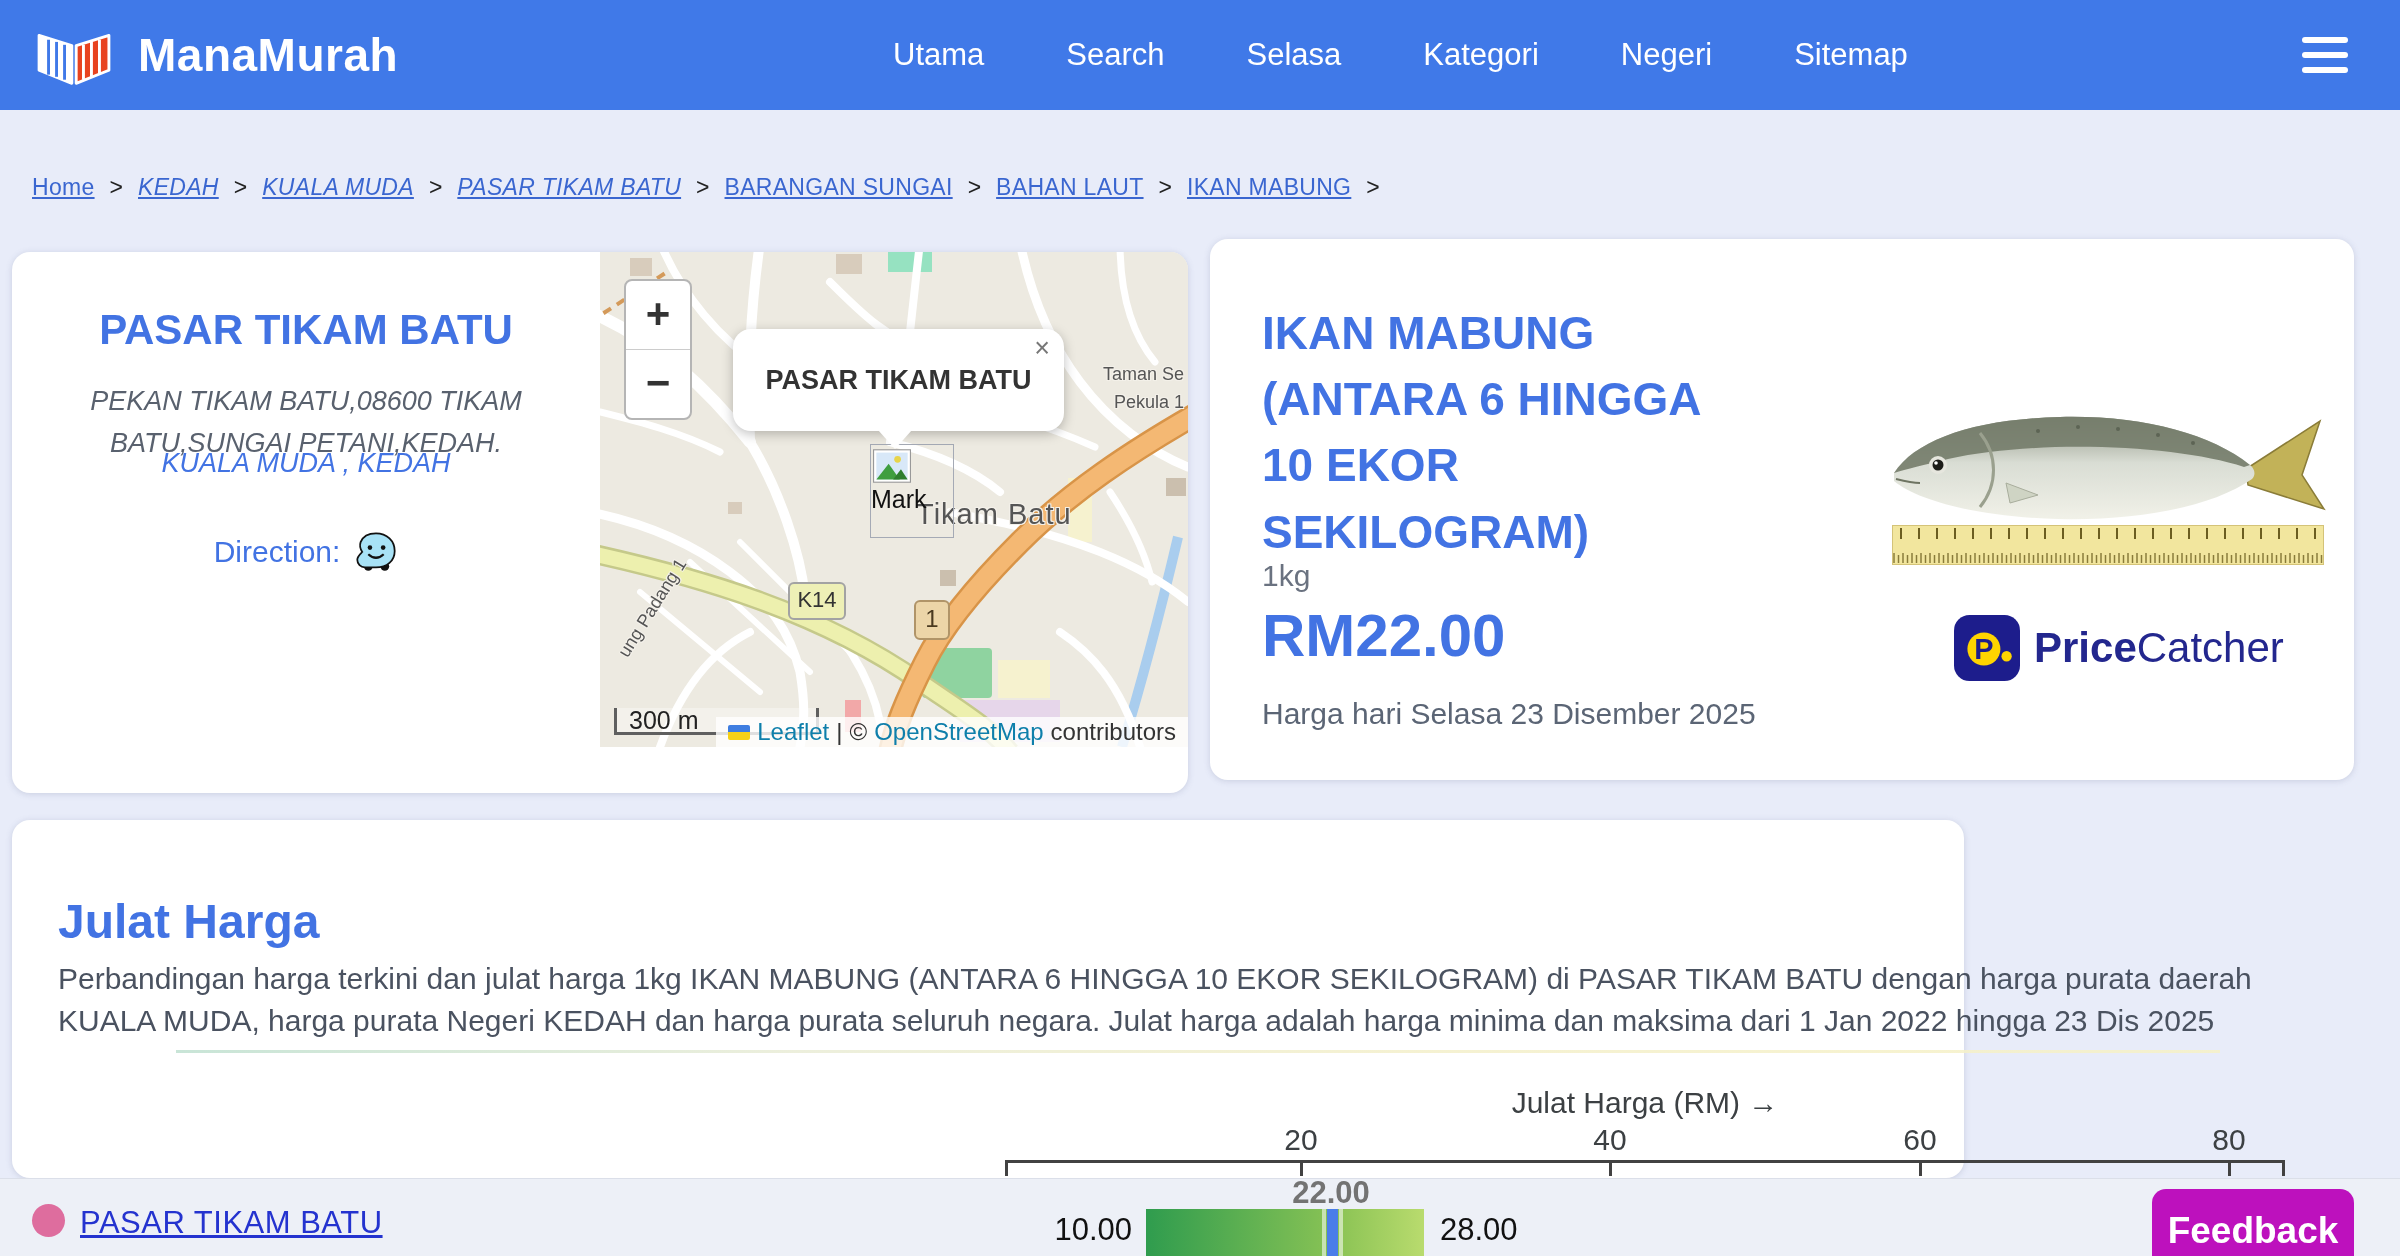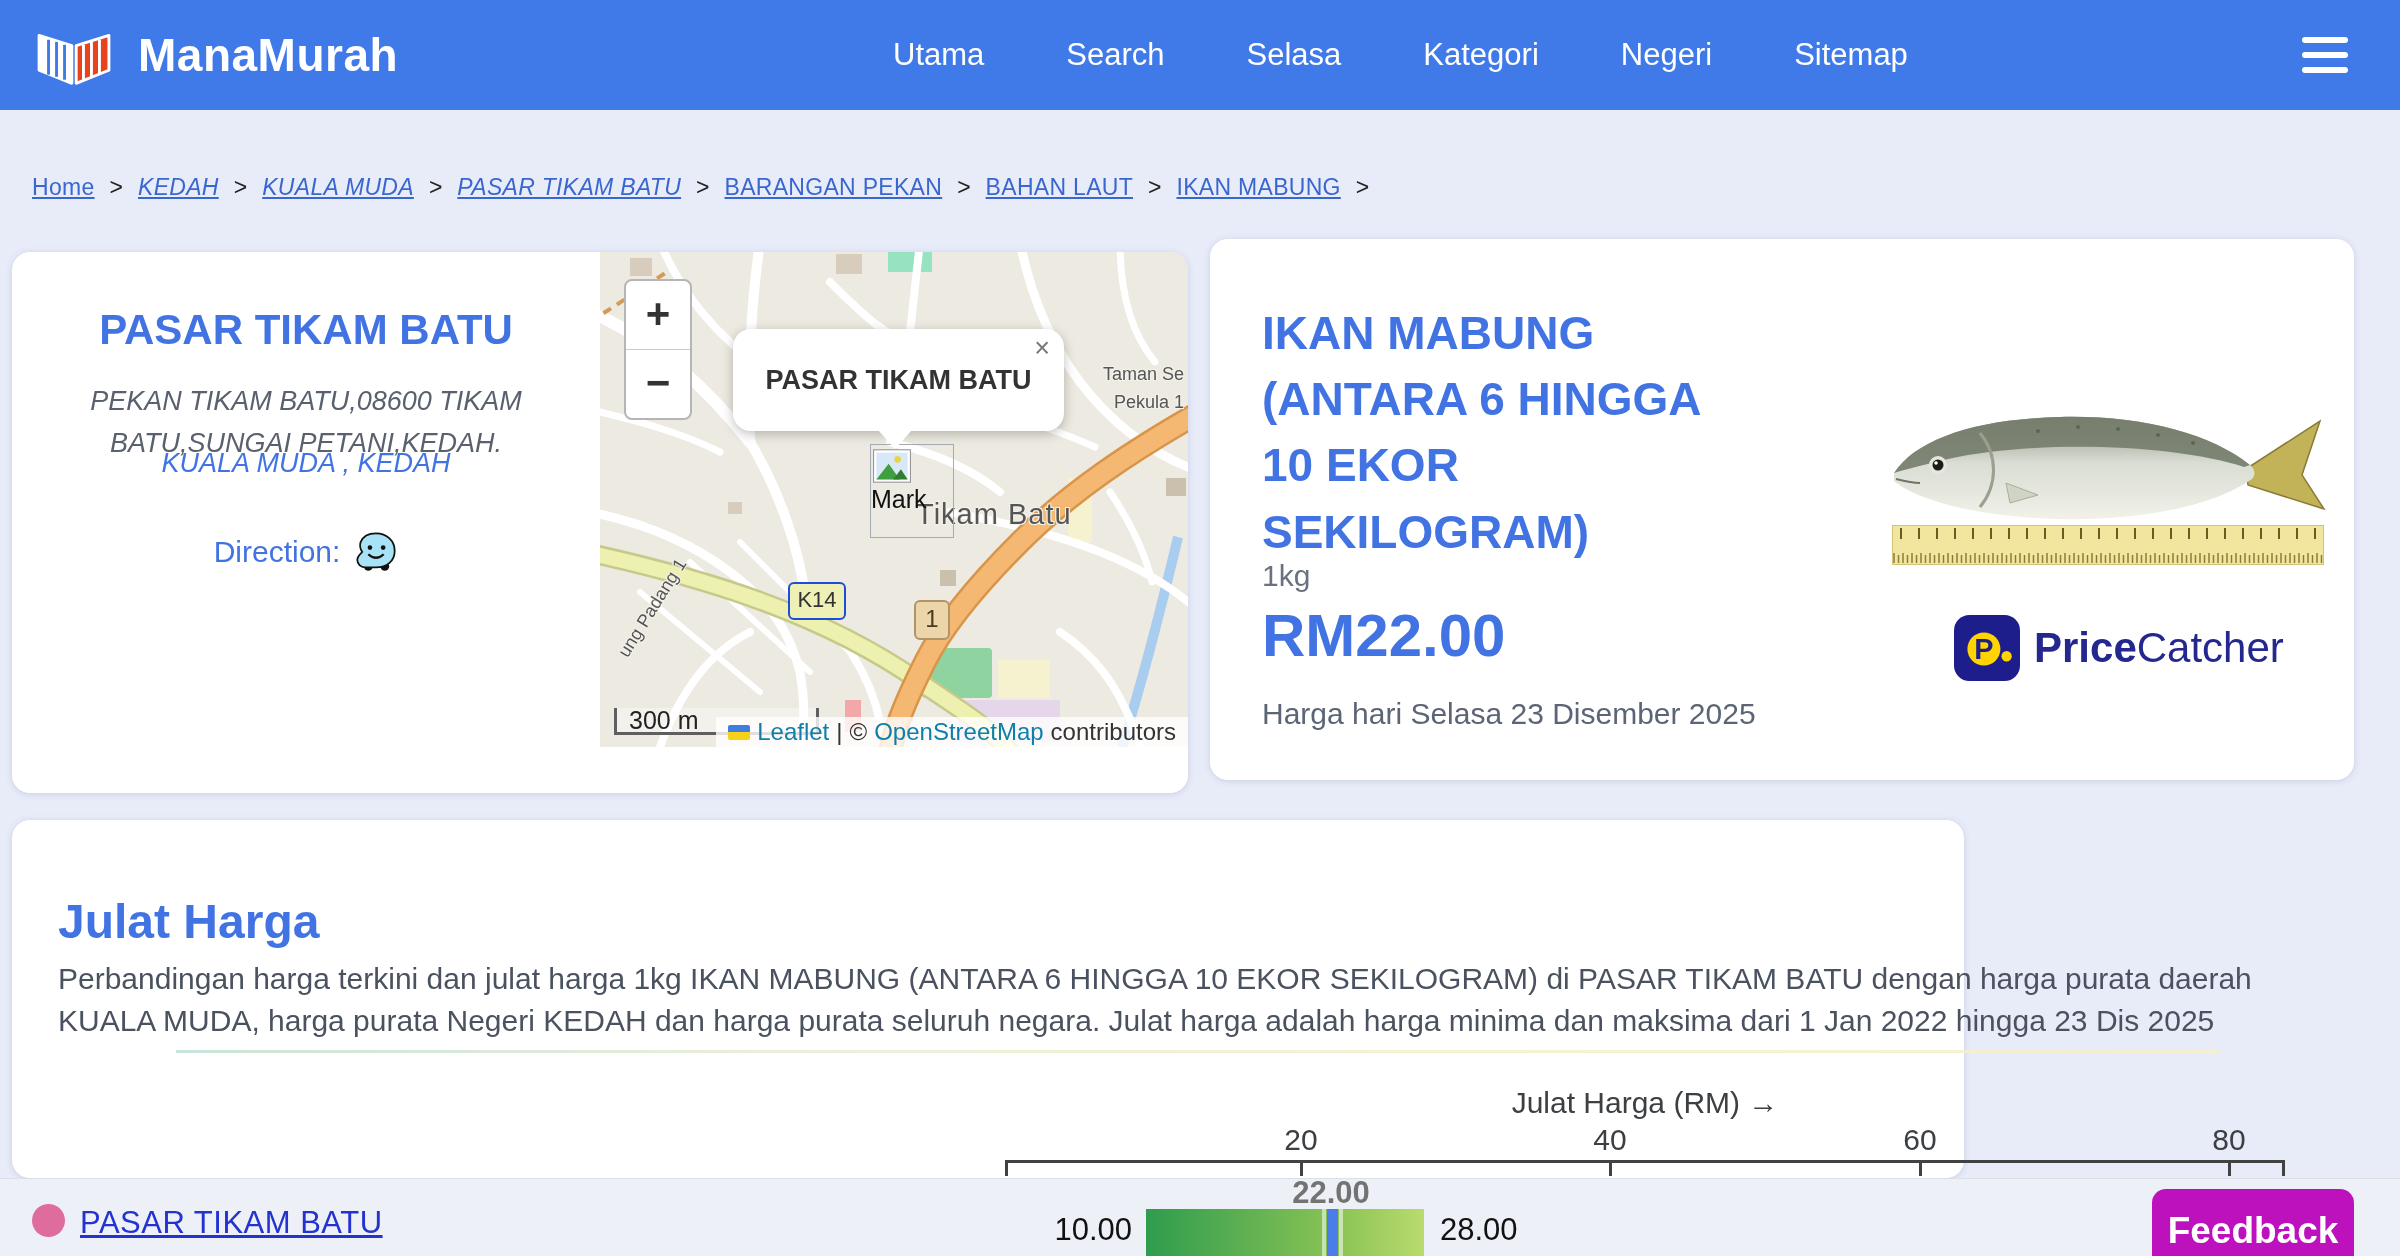--- a/index.html
+++ b/index.html
@@ -50,21 +50,21 @@
   .map svg.base{position:absolute;left:0;top:0;}
   .map .mlabel{position:absolute;color:#555;
        text-shadow:1px 1px 0 #f4f1ea,-1px -1px 0 #f4f1ea,1px -1px 0 #f4f1ea,-1px 1px 0 #f4f1ea;}
   .lbl-town{left:316px;top:246px;font-size:29px;color:#474c52;letter-spacing:1px;}
   .lbl-area1{left:503px;top:112px;font-size:18px;}
   .lbl-area2{left:514px;top:140px;font-size:18px;}
   .lbl-street{left:14px;top:398px;font-size:18px;color:#666;
               transform:rotate(-58deg);transform-origin:left top;}
   .badge{position:absolute;text-align:center;border-radius:6px;}
   .badge-k14{left:188px;top:330px;width:54px;height:34px;background:#eef0b6;
-             border:2px solid #1d4ed8;font-size:22px;line-height:32px;color:#333;}
+             border:2px solid #a3a3a3;font-size:22px;line-height:32px;color:#333;}
   .badge-1{left:314px;top:348px;width:32px;height:36px;background:#ecd5a8;
            border:2px solid #b09468;font-size:24px;line-height:34px;color:#4a3a20;}
   .zoomctl{position:absolute;left:24px;top:27px;width:64px;background:#fff;
            border:2px solid #b5b5b5;border-radius:8px;overflow:hidden;}
   .zoomctl .zbtn{width:64px;height:68px;line-height:66px;text-align:center;
                  font-size:42px;font-weight:bold;color:#333;cursor:pointer;}
   .zoomctl .zbtn:first-child{border-bottom:1px solid #ccc;}
   .map-popup{position:absolute;left:133px;top:77px;width:331px;height:102px;background:#fff;
              border-radius:18px;box-shadow:0 3px 12px rgba(0,0,0,.25);}
   .popup-title{position:absolute;left:0;top:0;width:100%;height:102px;line-height:102px;
@@ -170,21 +170,21 @@
 
   <nav class="breadcrumb">
     <a class="crumb">Home</a>
     <span class="sep">&gt;</span>
     <a class="crumb it">KEDAH</a>
     <span class="sep">&gt;</span>
     <a class="crumb it">KUALA MUDA</a>
     <span class="sep">&gt;</span>
     <a class="crumb it">PASAR TIKAM BATU</a>
     <span class="sep">&gt;</span>
-    <a class="crumb">BARANGAN PEKAN</a>
+    <a class="crumb">BARANGAN SUNGAI</a>
     <span class="sep">&gt;</span>
     <a class="crumb">BAHAN LAUT</a>
     <span class="sep">&gt;</span>
     <a class="crumb">IKAN MABUNG</a>
     <span class="sep">&gt;</span>
   </nav>
 
   <section class="card store-card">
     <h1 class="store-title">PASAR TIKAM BATU</h1>
     <p class="store-address">PEKAN TIKAM BATU,08600 TIKAM BATU,SUNGAI PETANI,KEDAH.</p>

